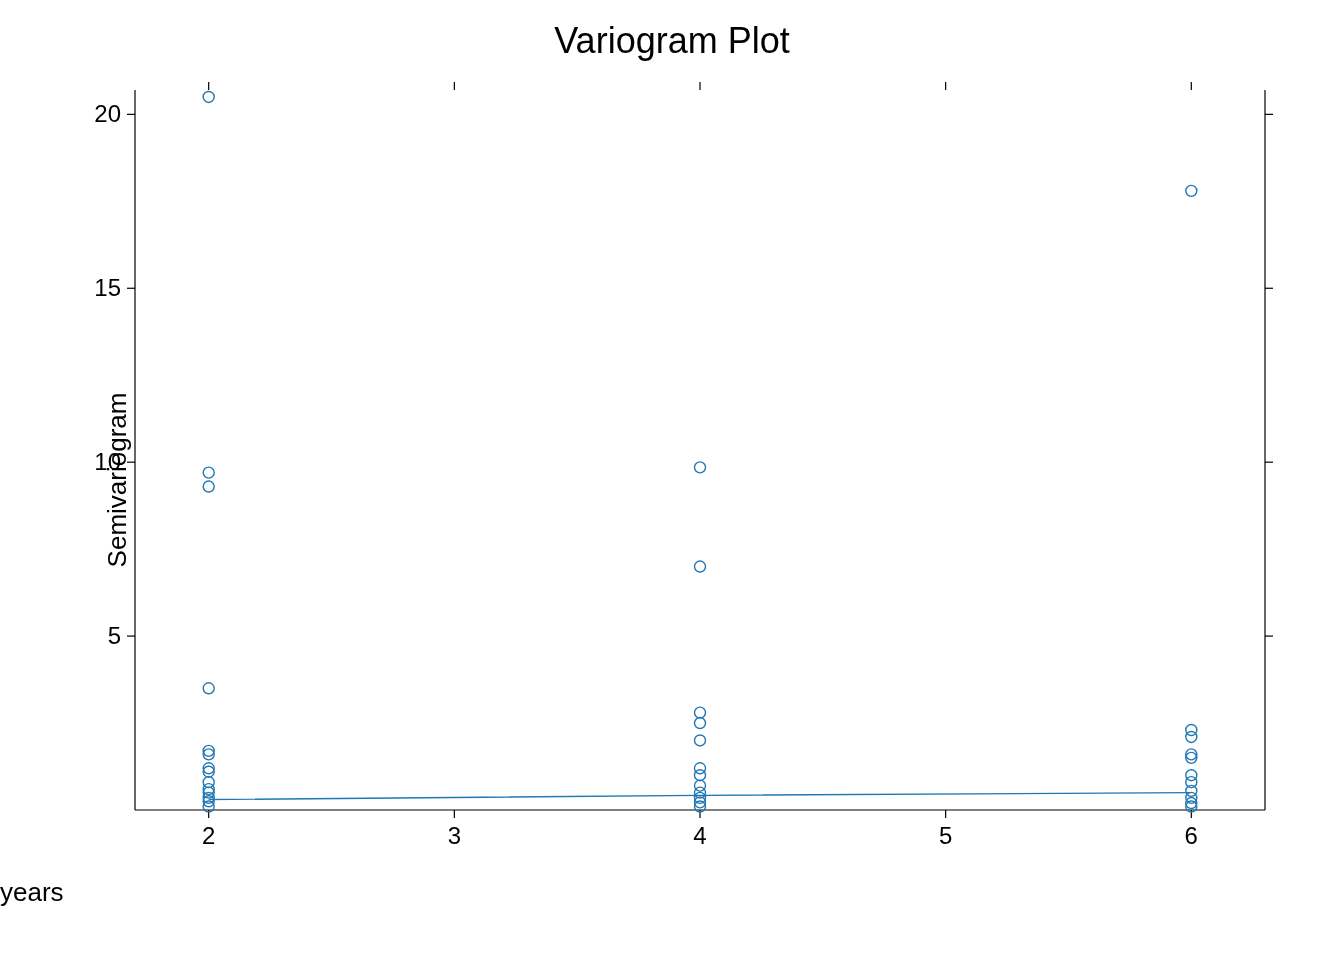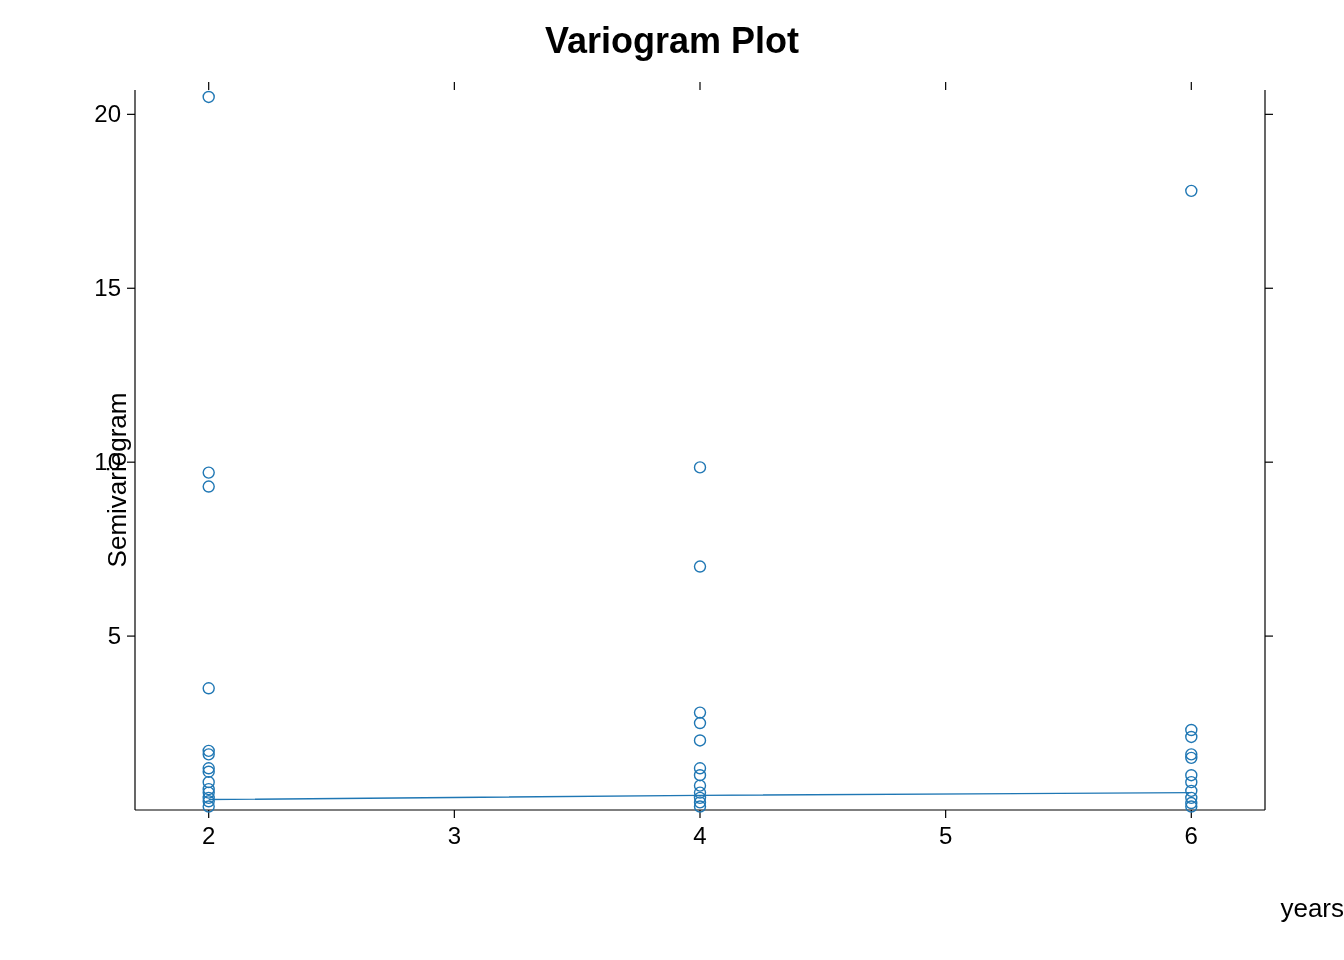--- a/index.html
+++ b/index.html
@@ -17,36 +17,36 @@
     width: 1344px;
     height: 960px;
   }
   .title {
     position: absolute;
     top: 20px;
     left: 0;
     width: 100%;
     text-align: center;
     font-size: 36px;
-    font-weight: bold;
+    font-weight: normal;
   }
   .ylabel {
     position: absolute;
     left: 30px;
     top: 50%;
     transform: translateY(-50%) rotate(-90deg);
     transform-origin: center;
     font-size: 26px;
   }
   .xlabel {
     position: absolute;
-    bottom: 36px;
+    bottom: 52px;
     left: 0;
     width: 100%;
-    text-align: right;
+    text-align: left;
     font-size: 26px;
   }
   .plot {
     position: absolute;
   }
   .axis-line {
     stroke: #000;
     stroke-width: 1.2;
     fill: none;
   }

